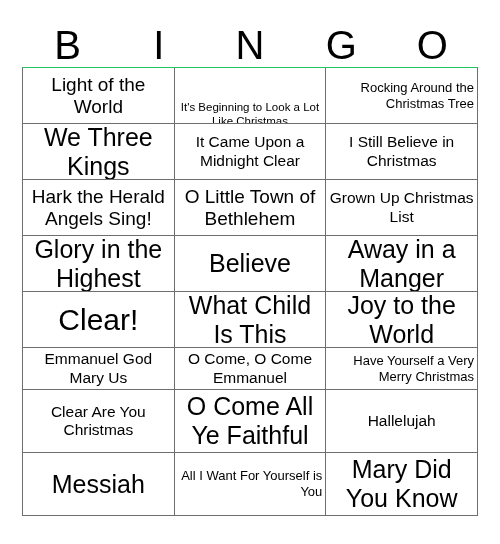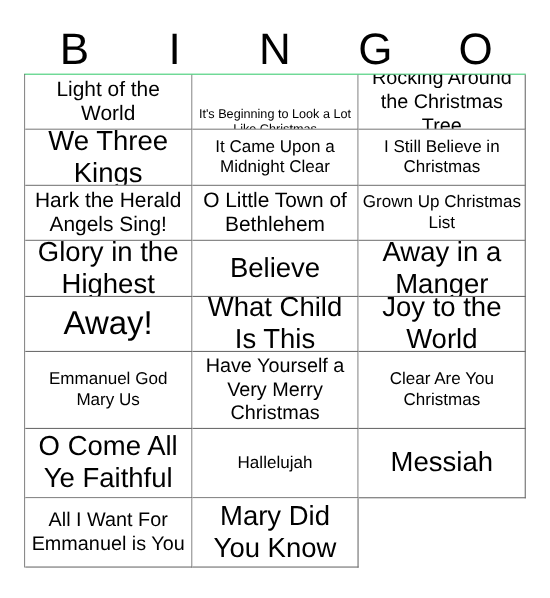--- a/index.html
+++ b/index.html
@@ -80,21 +80,21 @@
     line-height: 1.14;
     color: #000000;
     word-wrap: break-word;
     hyphens: none;
   }
 
   
   .sz-xl .cell-text { font-size: 25px; line-height: 1.16; }
   .sz-lg .cell-text { font-size: 19px; line-height: 1.16; }
   .sz-md .cell-text { font-size: 15.5px; line-height: 1.18; }
-  .sz-sm .cell-text { font-size: 18px;  line-height: 1.2; }
+  .sz-sm .cell-text { font-size: 13px;  line-height: 1.2; text-align: right; }
   .sz-xs .cell-text { font-size: 11.5px; line-height: 1.22; margin-top: 36px; }
   .sz-free .cell-text { font-size: 30px; line-height: 1.1; }
 </style>
 </head>
 <body>
 
 <div id="card">
 
   <div id="header-row">
     <div class="header-letter">B</div>
@@ -135,47 +135,50 @@
       <div class="bingo-cell sz-xl">
         <span class="cell-text">Glory in the Highest</span>
       </div>
       <div class="bingo-cell sz-xl">
         <span class="cell-text">Believe</span>
       </div>
       <div class="bingo-cell sz-xl">
         <span class="cell-text">Away in a Manger</span>
       </div>
       <div class="bingo-cell sz-free">
-        <span class="cell-text">Away!</span>
+        <span class="cell-text">Clear!</span>
       </div>
       <div class="bingo-cell sz-xl">
         <span class="cell-text">What Child Is This</span>
       </div>
       <div class="bingo-cell sz-xl">
         <span class="cell-text">Joy to the World</span>
       </div>
       <div class="bingo-cell sz-md">
         <span class="cell-text">Emmanuel God Mary Us</span>
+      </div>
+      <div class="bingo-cell sz-md">
+        <span class="cell-text">O Come, O Come Emmanuel</span>
       </div>
       <div class="bingo-cell sz-sm">
         <span class="cell-text">Have Yourself a Very Merry Christmas</span>
       </div>
       <div class="bingo-cell sz-md">
         <span class="cell-text">Clear Are You Christmas</span>
       </div>
       <div class="bingo-cell sz-xl">
         <span class="cell-text">O Come All Ye Faithful</span>
       </div>
       <div class="bingo-cell sz-md">
         <span class="cell-text">Hallelujah</span>
       </div>
       <div class="bingo-cell sz-xl">
         <span class="cell-text">Messiah</span>
       </div>
       <div class="bingo-cell sz-sm">
-        <span class="cell-text">All I Want For Emmanuel is You</span>
+        <span class="cell-text">All I Want For Yourself is You</span>
       </div>
       <div class="bingo-cell sz-xl">
         <span class="cell-text">Mary Did You Know</span>
       </div>
     </div>
 
 </div>
 
 </body></html>

